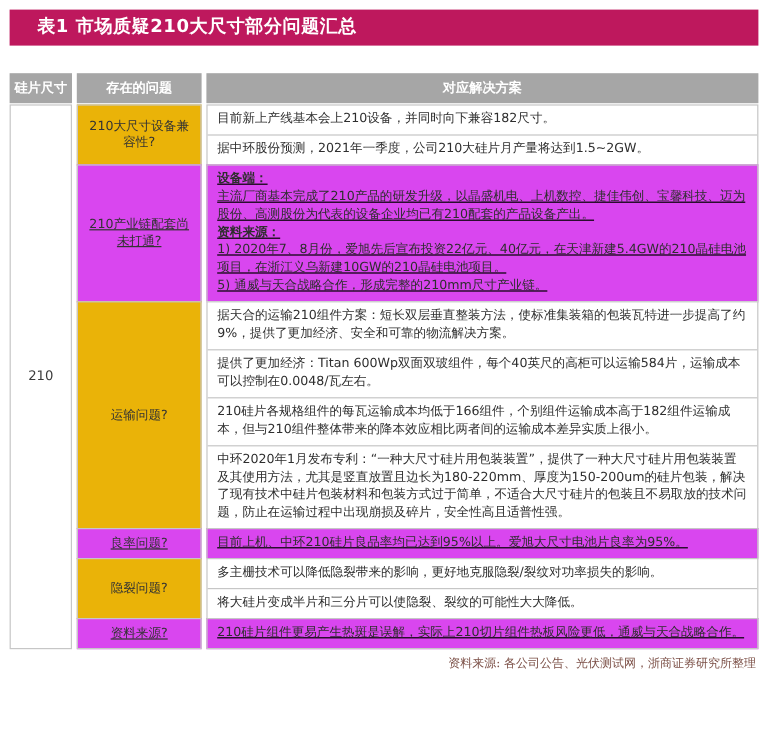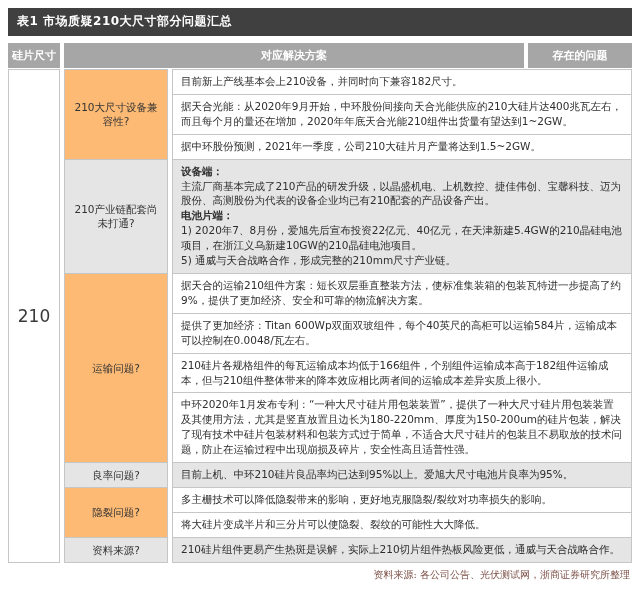--- a/index.html
+++ b/index.html
@@ -5,132 +5,129 @@
   * { box-sizing: border-box; margin: 0; padding: 0; }
   html, body { background: #ffffff; }
   body {
     width: 640px;
     height: 612px;
     font-family: "DejaVu Sans", sans-serif;
     padding: 8px 8px 0 8px;
     overflow: hidden;
   }
   .title-bar {
-    background: #404040;
+    background: #be185d;
     color: #ffffff;
     font-weight: bold;
-    font-size: 12px;
-    padding: 5px 9px 6px 9px;
+    font-size: 15px;
+    padding: 5px 9px 6px 23px;
     letter-spacing: 0.5px;
   }
-  .table-area { margin-top: 7px; }
+  .table-area { margin-top: 23px; }
   .head-row { display: flex; gap: 4px; }
   .hc {
     background: #A6A6A6;
     color: #ffffff;
     font-weight: bold;
     font-size: 11px;
     text-align: center;
     padding: 5px 2px;
   }
   .hc1 { width: 52px; }
   .hc2 { width: 104px; }
   .hc3 { flex: 1; }
   .body-wrap { display: flex; gap: 4px; margin-top: 1px; }
   .size-col {
     width: 52px;
     border: 1px solid #C6C6C6;
     display: flex;
     align-items: center;
     justify-content: center;
-    font-size: 17px;
+    font-size: 11px;
     color: #3a3a3a;
   }
   .groups { flex: 1; display: flex; flex-direction: column; }
   .group { display: flex; gap: 4px; }
   .group + .group .problem,
   .group + .group .solutions { margin-top: -1px; }
   .problem {
     width: 104px;
     border: 1px solid #C6C6C6;
     display: flex;
     align-items: center;
     justify-content: center;
     text-align: center;
     font-size: 10.5px;
     line-height: 1.35;
     padding: 4px 5px;
     color: #333333;
-    background: #fdba74;
+    background: #eab308;
   }
   .solutions {
     flex: 1;
     border: 1px solid #C6C6C6;
     display: flex;
     flex-direction: column;
     background: #ffffff;
   }
   .solution {
     padding: 4px 8px 5px 8px;
     font-size: 10.5px;
     line-height: 1.42;
     color: #2e2e2e;
     flex: 1;
     display: flex;
     flex-direction: column;
     justify-content: center;
   }
   .solution + .solution { border-top: 1px solid #C6C6C6; }
   .group.shaded .problem,
-  .group.shaded .solutions { background: #e5e5e5; }
+  .group.shaded .solutions { background: #d946ef; text-decoration: underline; }
   .part.bold { font-weight: bold; }
   .source-line {
     text-align: right;
     font-family: "DejaVu Serif", serif;
     font-size: 10px;
     color: #7C5047;
     margin-top: 5px;
     padding-right: 2px;
   }
 </style>
 </head>
 <body>
 
 <div class="title-bar">表1  市场质疑210大尺寸部分问题汇总</div>
 
 <div class="table-area">
   <div class="head-row">
     <div class="hc hc1">硅片尺寸</div>
+    <div class="hc hc2">存在的问题</div>
     <div class="hc hc3">对应解决方案</div>
-    <div class="hc hc2">存在的问题</div>
   </div>
   <div class="body-wrap">
     <div class="size-col">210</div>
     <div class="groups" id="groups">
         <div class="group">
           <div class="problem">210大尺寸设备兼容性?</div>
           <div class="solutions">
             <div class="solution">
               <div class="part">目前新上产线基本会上210设备，并同时向下兼容182尺寸。</div>
-            </div>
-            <div class="solution">
-              <div class="part">据天合光能：从2020年9月开始，中环股份间接向天合光能供应的210大硅片达400兆瓦左右，而且每个月的量还在增加，2020年年底天合光能210组件出货量有望达到1~2GW。</div>
             </div>
             <div class="solution">
               <div class="part">据中环股份预测，2021年一季度，公司210大硅片月产量将达到1.5~2GW。</div>
             </div>
           </div>
         </div>
         <div class="group shaded">
           <div class="problem">210产业链配套尚未打通?</div>
           <div class="solutions">
             <div class="solution">
               <div class="part bold">设备端：</div>
               <div class="part">主流厂商基本完成了210产品的研发升级，以晶盛机电、上机数控、捷佳伟创、宝馨科技、迈为股份、高测股份为代表的设备企业均已有210配套的产品设备产出。</div>
-              <div class="part bold">电池片端：</div>
+              <div class="part bold">资料来源：</div>
               <div class="part">1) 2020年7、8月份，爱旭先后宣布投资22亿元、40亿元，在天津新建5.4GW的210晶硅电池项目，在浙江义乌新建10GW的210晶硅电池项目。</div>
               <div class="part">5) 通威与天合战略合作，形成完整的210mm尺寸产业链。</div>
             </div>
           </div>
         </div>
         <div class="group">
           <div class="problem">运输问题?</div>
           <div class="solutions">
             <div class="solution">
               <div class="part">据天合的运输210组件方案：短长双层垂直整装方法，使标准集装箱的包装瓦特进一步提高了约9%，提供了更加经济、安全和可靠的物流解决方案。</div>

